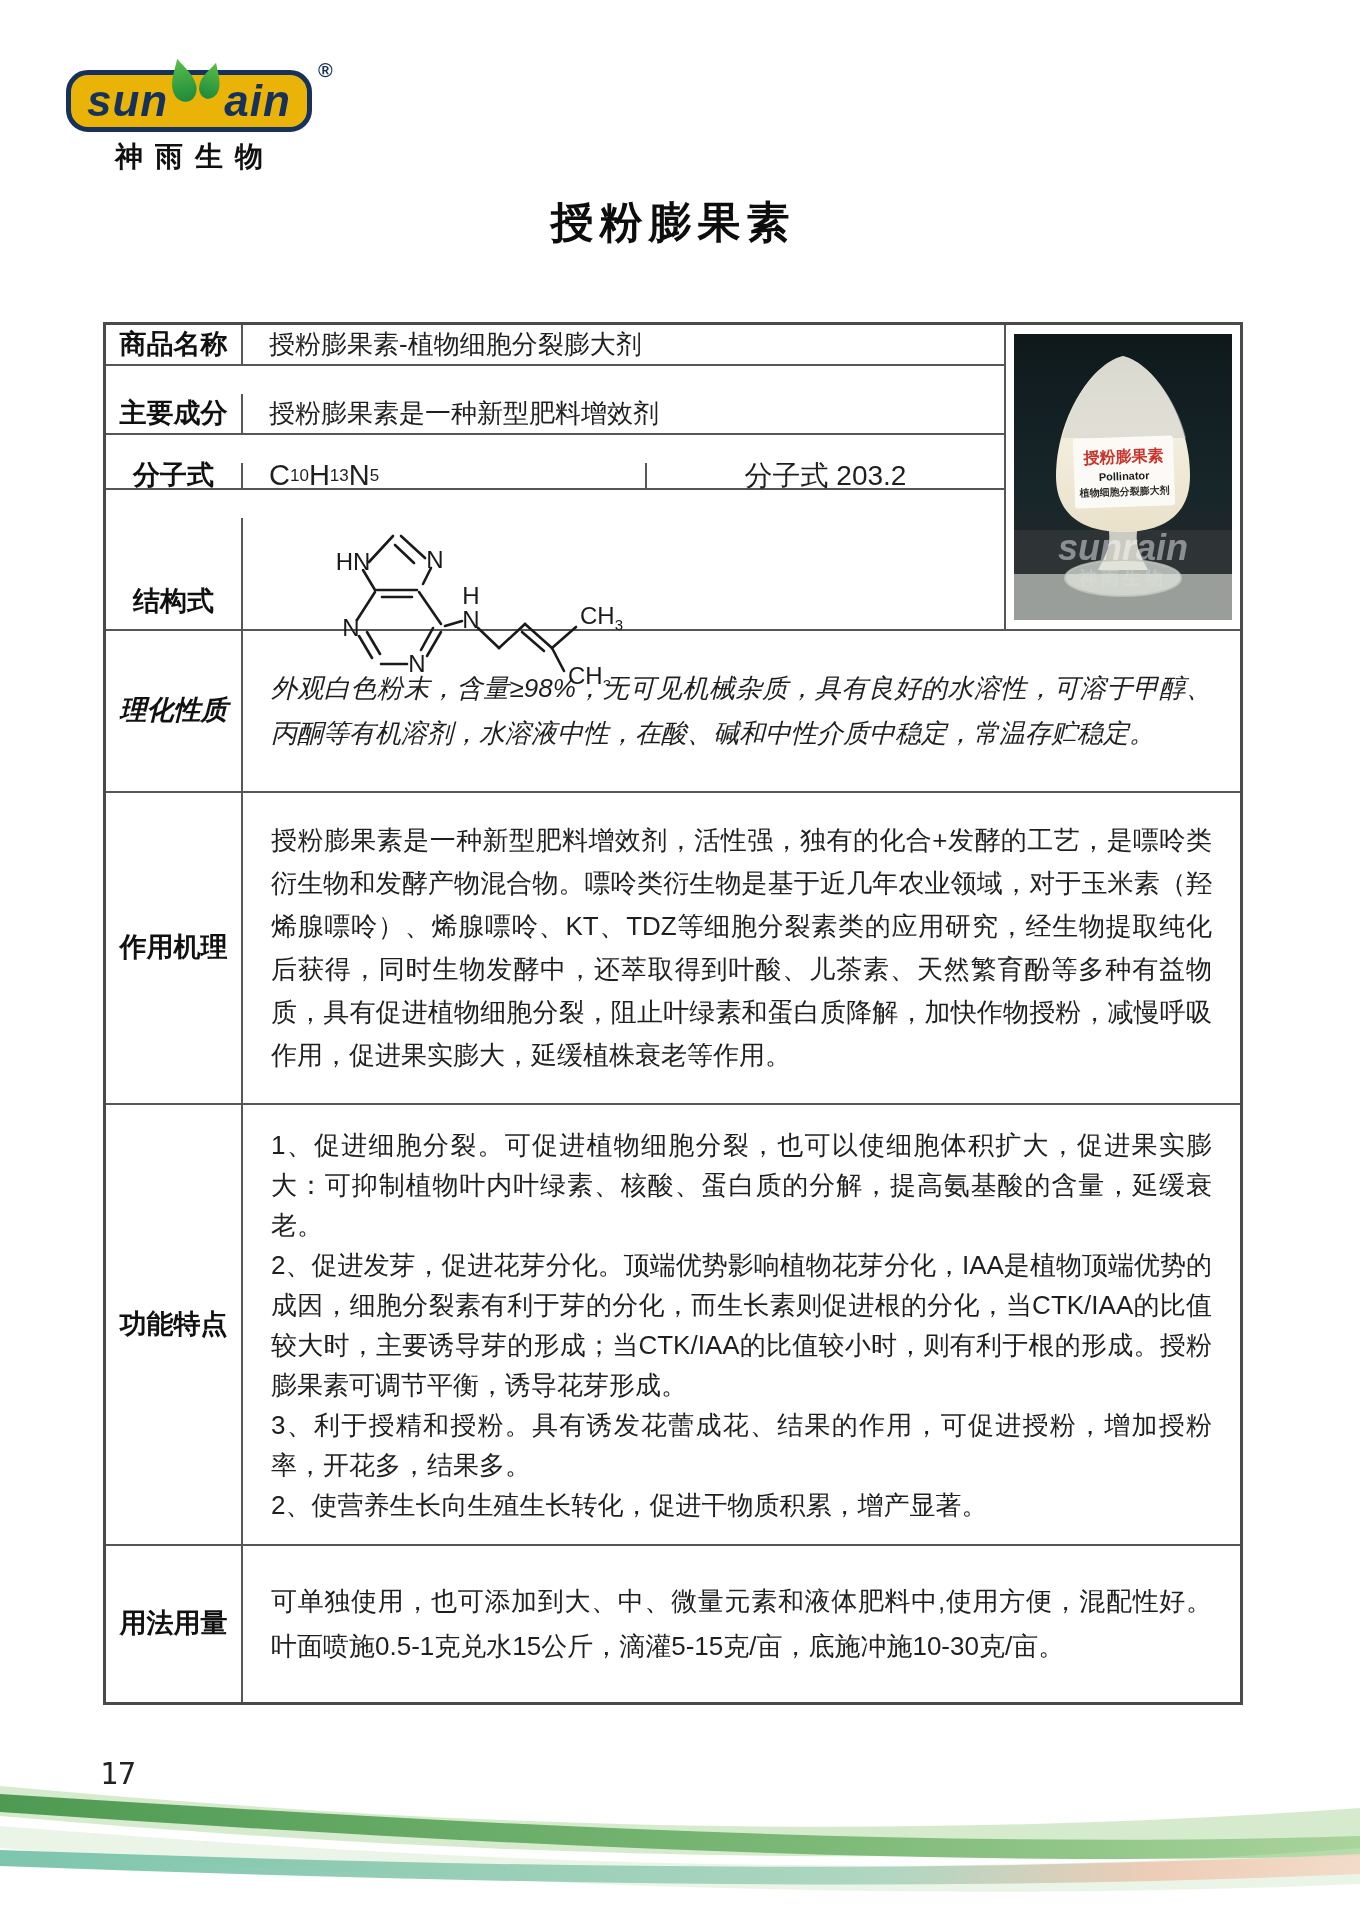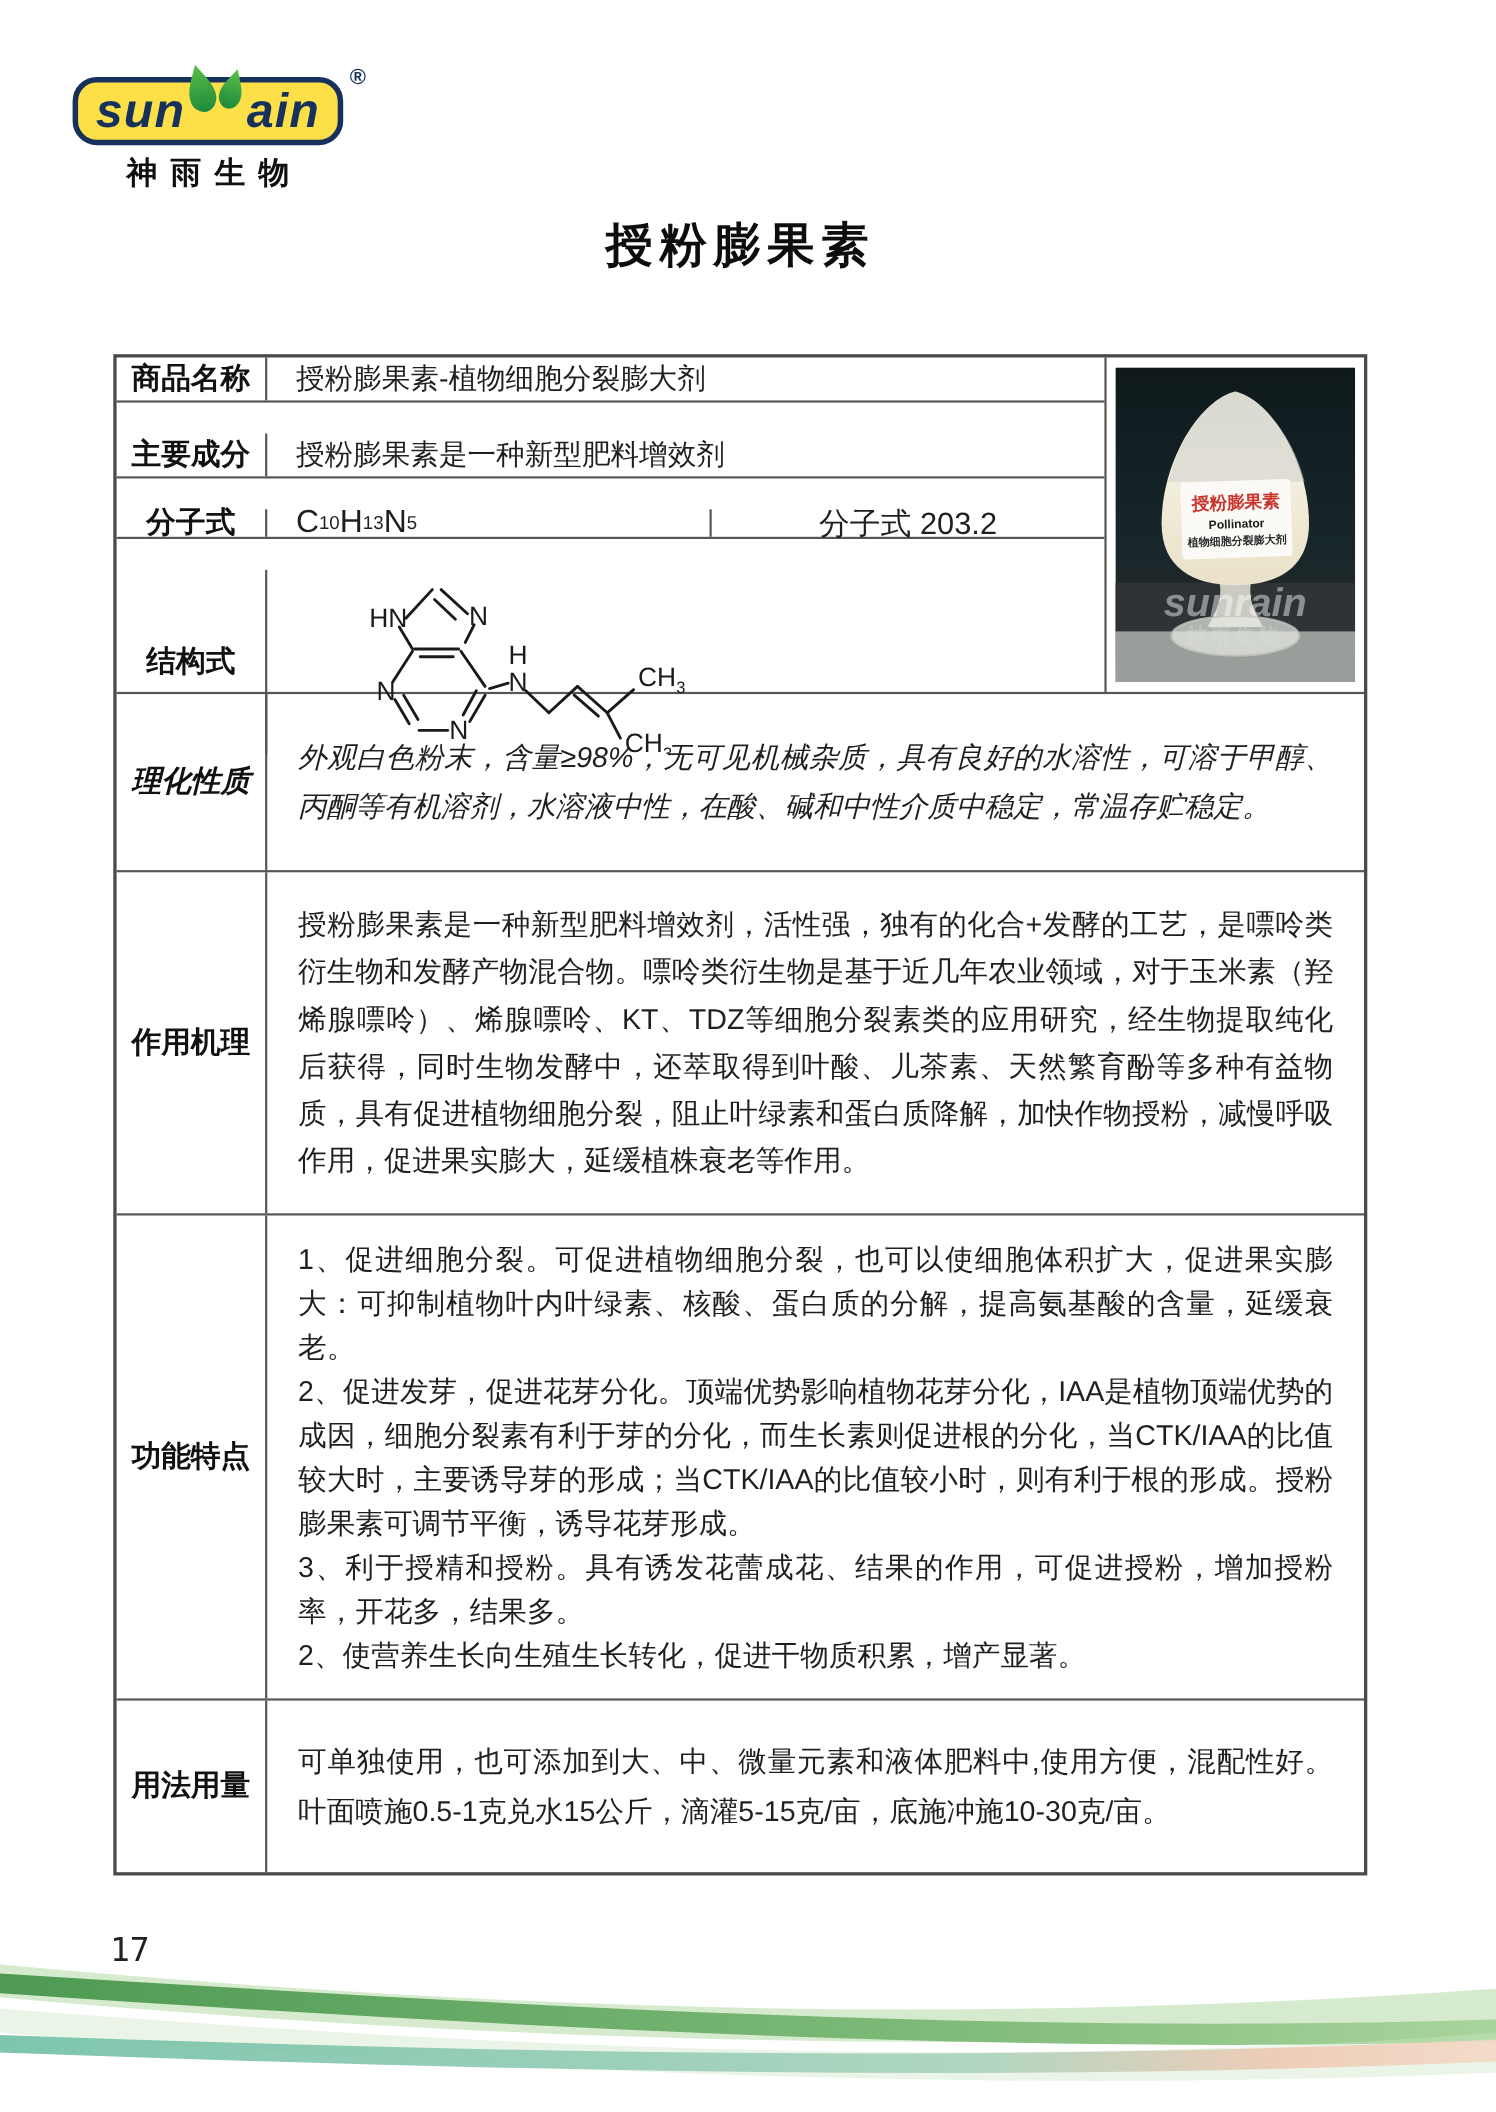--- a/index.html
+++ b/index.html
@@ -8,21 +8,21 @@
     position:relative; width:1360px; height:1920px;
     background:#ffffff; overflow:hidden;
     font-family:"Liberation Sans","DejaVu Sans",sans-serif;
     color:#1f1f1f;
   }
   
   .logo-block { position:absolute; left:66px; top:70px; }
   .logo-box {
     position:relative; display:inline-flex; align-items:center;
     border:5px solid #16325c; border-radius:22px;
-    padding:0 16px; height:62px; background:#fde047;
+    padding:0 16px; height:62px; background:#eab308;
   }
   .logo-word { font-size:44px; font-weight:bold; font-style:italic; color:#16325c; letter-spacing:1px; }
   .logo-drops { margin:-26px 2px 0 2px; }
   .logo-reg { position:absolute; right:-26px; top:-16px; font-size:20px; font-weight:bold; color:#16325c; font-style:normal; }
   .logo-subtitle { margin-top:6px; text-align:center; font-size:28px; font-weight:bold; letter-spacing:12px; color:#101010; padding-left:12px; }
   
   .page-title {
     position:absolute; left:103px; top:194px; width:1140px;
     text-align:center; font-size:43px; font-weight:bold; letter-spacing:6px; color:#0d0d0d;
   }

